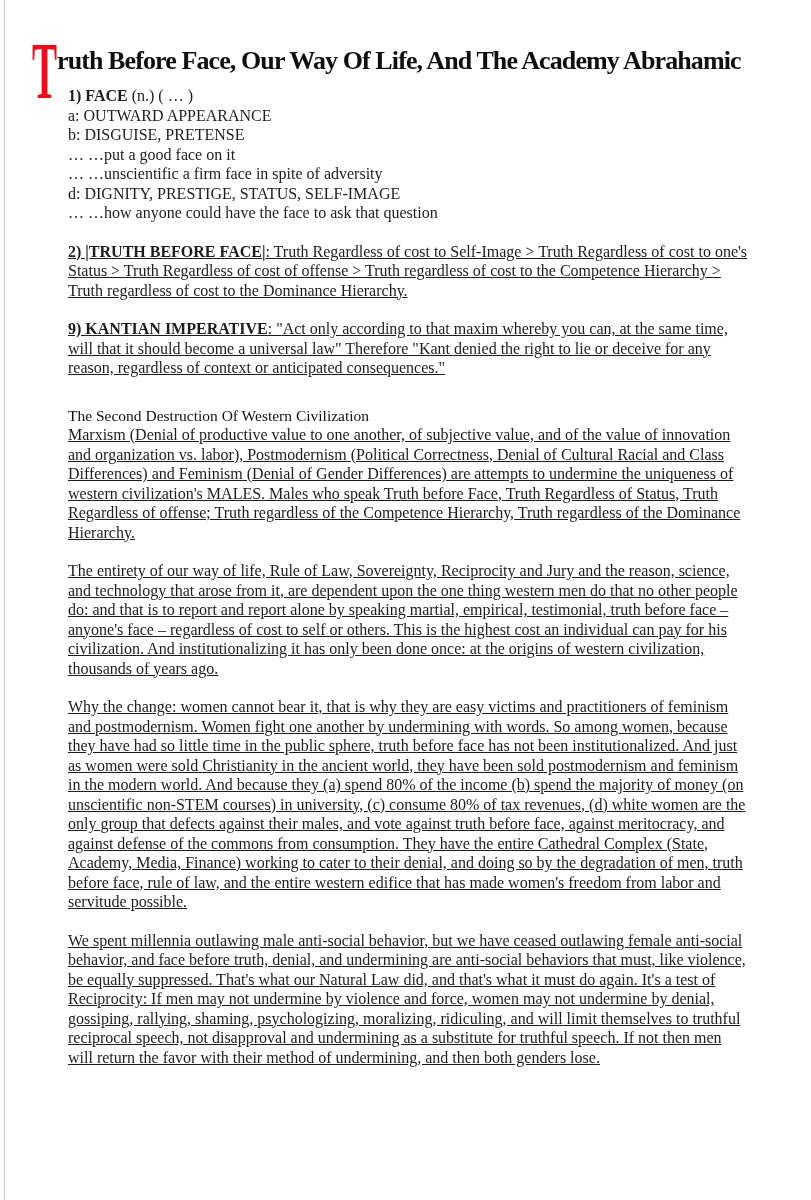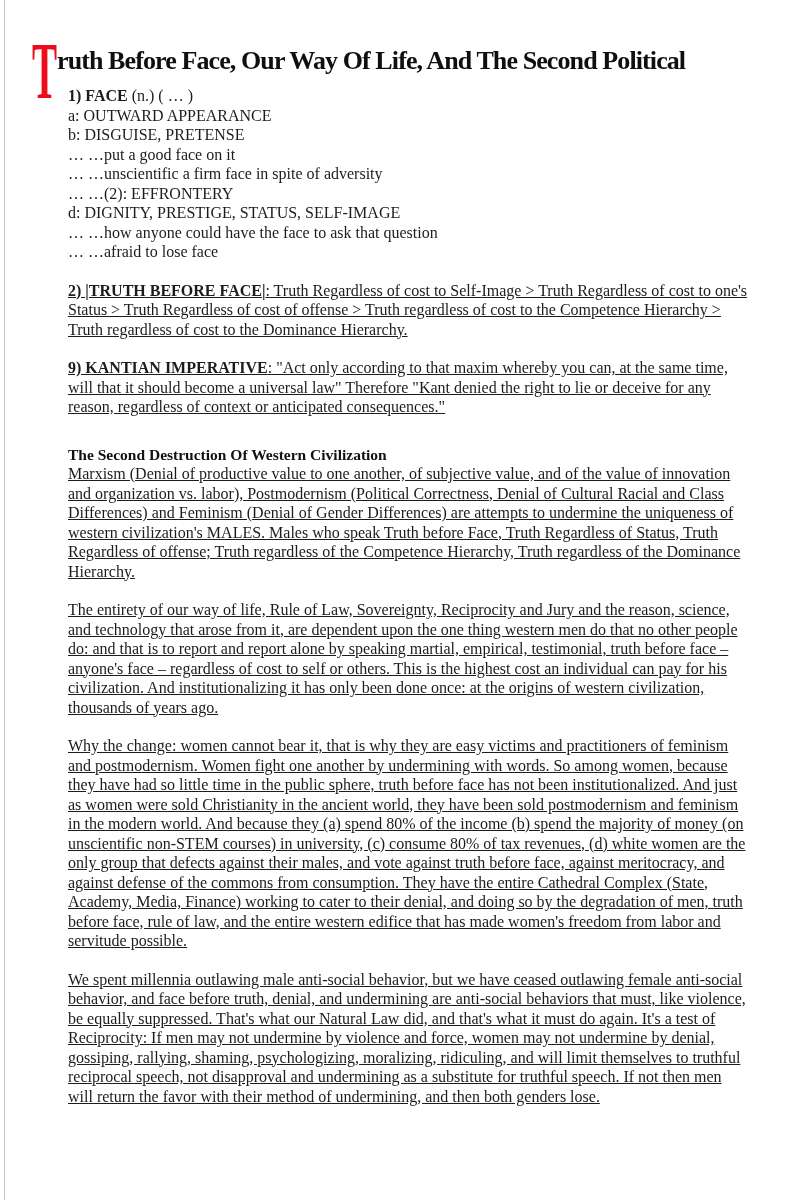--- a/index.html
+++ b/index.html
@@ -36,49 +36,47 @@
     letter-spacing:0;
     transform:scaleX(0.47);
     transform-origin:0 0;
   }
   .def-block { margin:0; }
   .def-line, p.body-p {
     font-size:16px; line-height:19.5px;
   }
   p.body-p { margin:19px 0;text-decoration:underline; }
   h2.section-heading {
-    font-size:15.5px; line-height:19.5px; font-weight:bold;
+    font-size:15.5px; line-height:19.5px; font-weight:normal;
     color:#111111;
     margin:28px 0 0 0;
   }
   h2.section-heading + p.body-p { margin-top:0; }
   b { font-weight:bold; }
 </style>
 </head>
 <body>
 
 <div class="left-edge"></div>
 
 <div class="page">
 
   <h1 class="title">
     <span class="dropcap">T</span>
-    <span class="title-line title-line-1">ruth Before Face, Our Way Of Life, And The Second Political</span>
+    <span class="title-line title-line-1">ruth Before Face, Our Way Of Life, And The Academy Abrahamic</span>
   </h1>
 
   <div class="def-block">
       <div class="def-line"><b>1) FACE</b><span> (n.) ( … )</span></div>
       <div class="def-line"><span>a: OUTWARD APPEARANCE</span></div>
       <div class="def-line"><span>b: DISGUISE, PRETENSE</span></div>
       <div class="def-line"><span>… …put a good face on it</span></div>
       <div class="def-line"><span>… …unscientific a firm face in spite of adversity</span></div>
-      <div class="def-line"><span>… …(2): EFFRONTERY</span></div>
       <div class="def-line"><span>d: DIGNITY, PRESTIGE, STATUS, SELF-IMAGE</span></div>
       <div class="def-line"><span>… …how anyone could have the face to ask that question</span></div>
-      <div class="def-line"><span>… …afraid to lose face</span></div>
     </div>
 
   <p class="body-p"><b>2) |TRUTH BEFORE FACE|</b><span>: Truth Regardless of cost to Self-Image &gt; Truth Regardless of cost to one's Status &gt; Truth Regardless of cost of offense &gt; Truth regardless of cost to the Competence Hierarchy &gt; Truth regardless of cost to the Dominance Hierarchy.</span></p>
 
   <p class="body-p"><b>9) KANTIAN IMPERATIVE</b><span>: "Act only according to that maxim whereby you can, at the same time, will that it should become a universal law" Therefore "Kant denied the right to lie or deceive for any reason, regardless of context or anticipated consequences."</span></p>
 
   <h2 class="section-heading">The Second Destruction Of Western Civilization</h2>
 
   <p class="body-p"><span>Marxism (Denial of productive value to one another, of subjective value, and of the value of innovation and organization vs. labor), Postmodernism (Political Correctness, Denial of Cultural Racial and Class Differences) and Feminism (Denial of Gender Differences) are attempts to undermine the uniqueness of western civilization's MALES. Males who speak Truth before Face, Truth Regardless of Status, Truth Regardless of offense; Truth regardless of the Competence Hierarchy, Truth regardless of the Dominance Hierarchy.</span></p>
 

